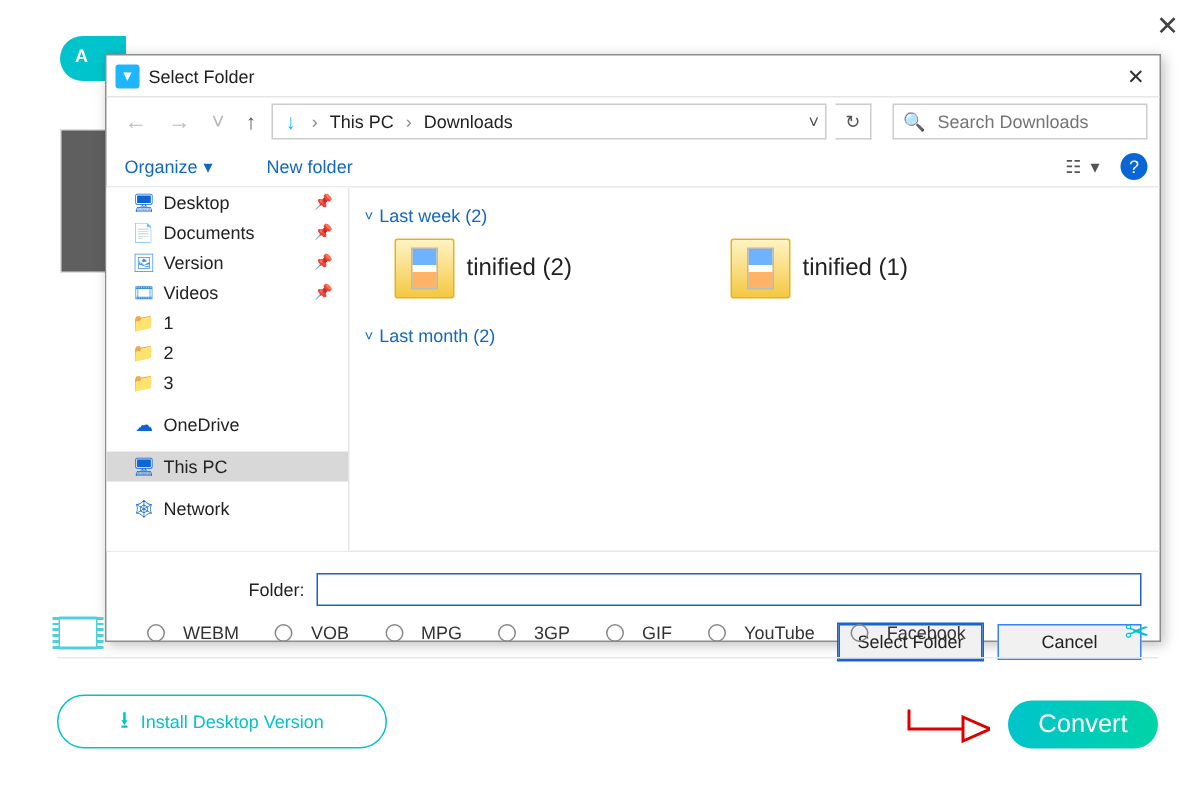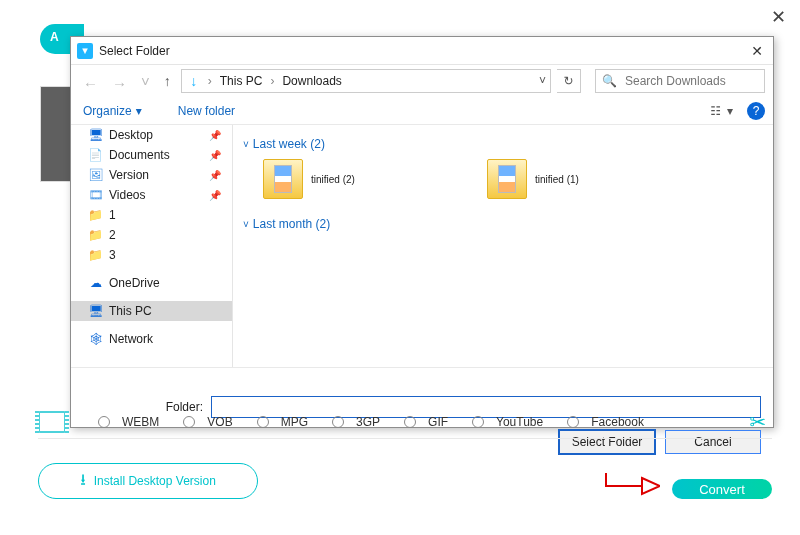--- a/index.html
+++ b/index.html
@@ -40,38 +40,38 @@
 .pin{margin-left:auto;color:#999;font-size:10px}
 .tree-sep{height:8px}
 .content{flex:1;padding:6px 10px;overflow:auto}
 .section-hdr{color:#1368c0;padding:6px 0 4px;display:flex;align-items:center;gap:4px}
 .chev{font-size:10px}
 .items{display:flex;flex-wrap:wrap;gap:8px 14px;padding:2px 0 10px 18px}
 .item{display:flex;align-items:center;gap:8px;width:210px;cursor:pointer;padding:2px}
 .thumb{width:40px;height:40px;background:linear-gradient(#fff3c4,#f5c842);border:1px solid #e3b322;border-radius:2px;position:relative;display:flex;align-items:center;justify-content:center;overflow:hidden}
 .thumb .prev{width:18px;height:28px;background:linear-gradient(180deg,#6fb3ff 40%,#fff 40%,#fff 60%,#ffb366 60%);border:1px solid #bbb}
 .thumb.dark .prev{background:linear-gradient(90deg,#2a4d9b 33%,#ffe36b 33%,#ffe36b 66%,#c33a8b 66%)}
-.item-name{font-size:10px}
-.bottom{padding:28px 12px 12px;border-top:1px solid #e9e9e9}
+.item-name{font-size:16px}
+.bottom{padding:14px 12px 12px;border-top:1px solid #e9e9e9}
 .folder-row{display:flex;align-items:center;gap:8px;margin-bottom:12px}
 .folder-label{width:120px;text-align:right}
 .folder-input{flex:1;height:22px;border:1px solid #1a62c8;background:#fff}
 .btn-row{display:flex;justify-content:flex-end;gap:10px}
 .dlg-btn{width:96px;height:24px;border:1px solid #3b82f6;background:#f1f1f1;display:flex;align-items:center;justify-content:center;cursor:pointer}
 .dlg-btn.primary{border:1px solid #1a62c8;outline:1px solid #1a62c8}
 .fmtbar{position:absolute;bottom:96px;left:38px;right:28px;height:28px;display:flex;align-items:center;gap:24px;border-bottom:1px solid #e8e8e8;padding-bottom:6px}
 .film{width:28px;height:22px;border:2px solid #4dd2db;border-radius:2px;position:relative;margin-right:8px}
 .film:before,.film:after{content:"";position:absolute;top:-2px;bottom:-2px;width:4px;background:repeating-linear-gradient(#4dd2db,#4dd2db 2px,#fff 2px,#fff 4px)}
 .film:before{left:-5px}.film:after{right:-5px}
 .link-icn{width:28px;height:22px;display:flex;align-items:center;justify-content:center;color:#00c4cc;font-size:20px;margin-left:auto}
 .radio{display:flex;align-items:center;gap:12px;color:#333}
 .radio .r{width:12px;height:12px;border:1px solid #888;border-radius:50%}
 .install{position:absolute;bottom:36px;left:38px;width:220px;height:36px;border:1.5px solid #00c4cc;border-radius:20px;display:flex;align-items:center;justify-content:center;gap:8px;color:#00c4cc;cursor:pointer}
 .install-icn{font-size:16px}
-.convert{position:absolute;bottom:36px;right:28px;width:100px;height:20px;border-radius:18px;background:linear-gradient(90deg,#00c4cc,#00d4a6);color:#fff;display:flex;align-items:center;justify-content:center;cursor:pointer;font-size:13px}
+.convert{position:absolute;bottom:36px;right:28px;width:100px;height:32px;border-radius:18px;background:linear-gradient(90deg,#00c4cc,#00d4a6);color:#fff;display:flex;align-items:center;justify-content:center;cursor:pointer;font-size:17px}
 .red-arrow{position:absolute;bottom:34px;right:140px;width:56px;height:30px}
 .red-arrow svg{width:56px;height:30px}
 </style>
 </head>
 <body>
 
 <div class="page">
   <div class="close-x">✕</div>
   <div class="btn-teal">A</div>
   <div class="gray-block"></div>

